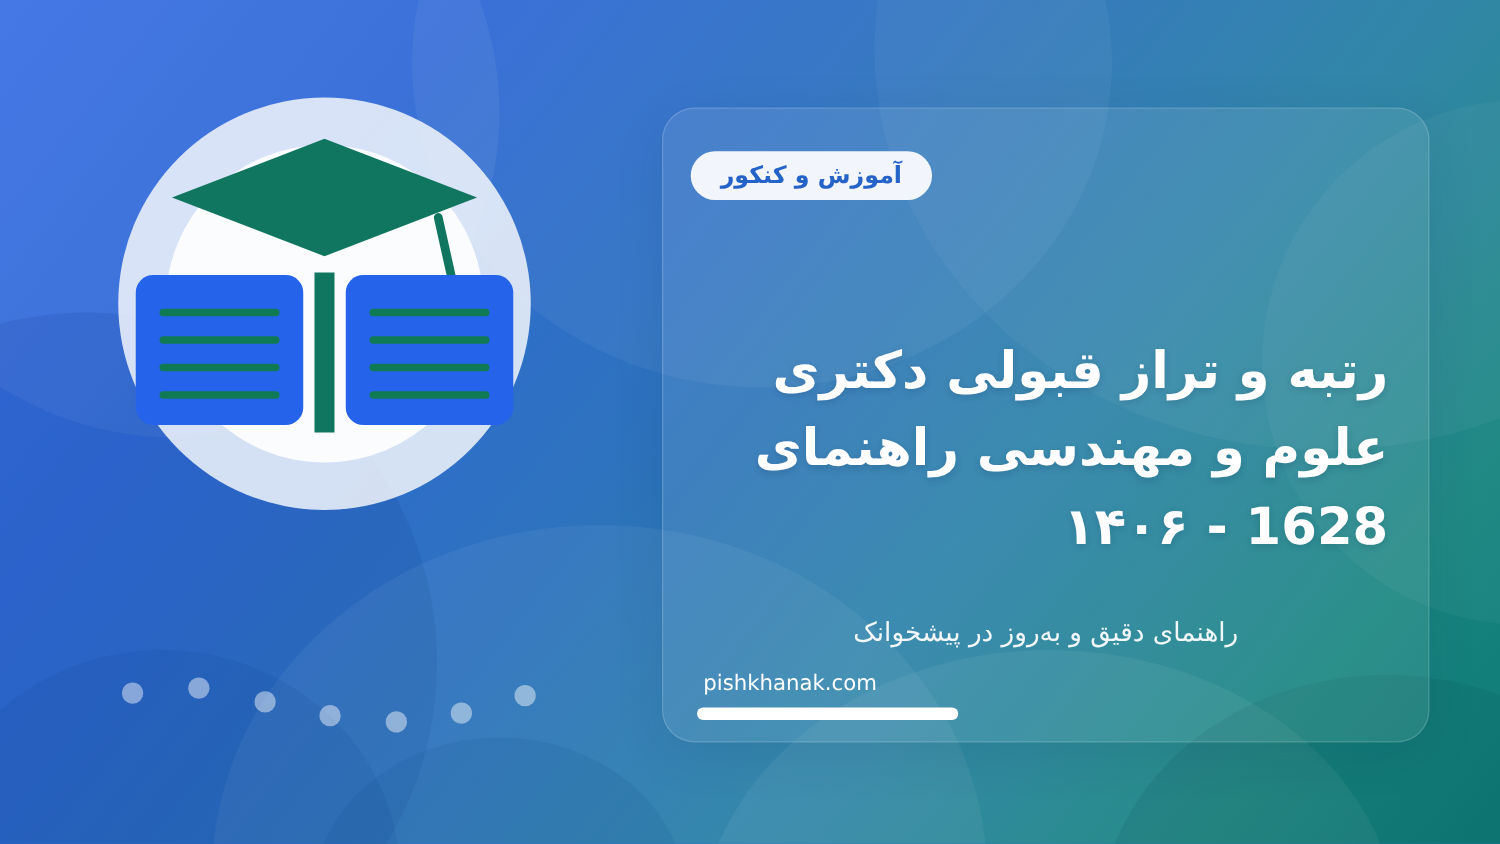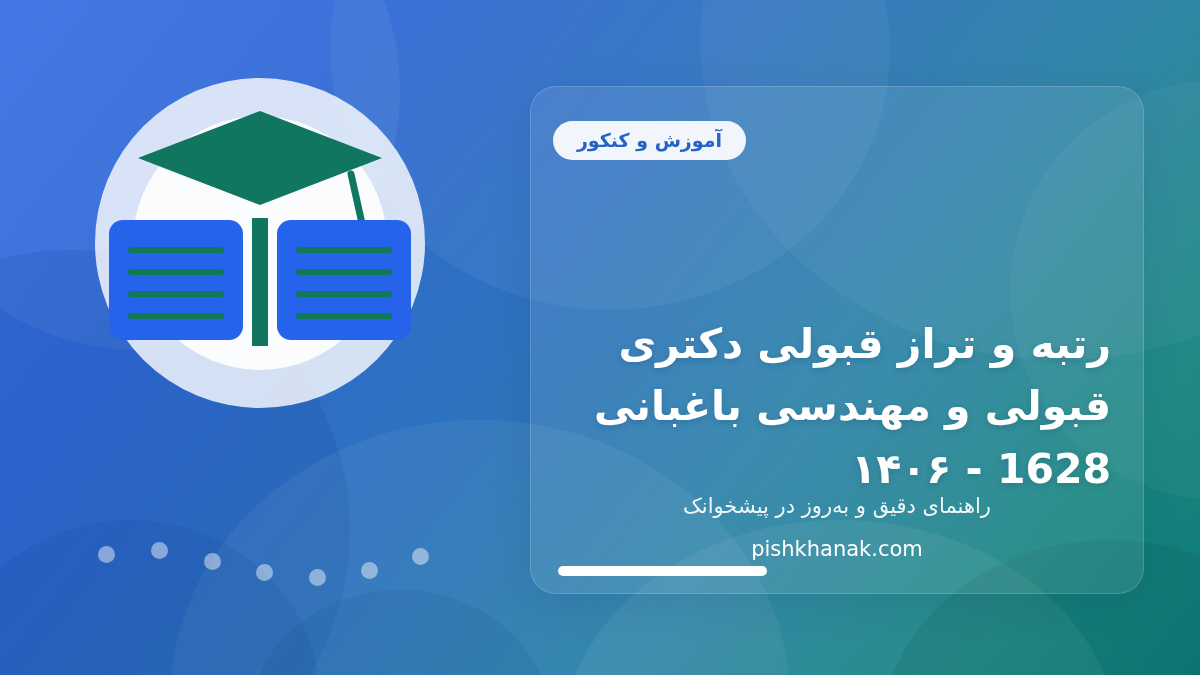--- a/index.html
+++ b/index.html
@@ -57,31 +57,30 @@
     background:#f2f6fc;color:#2563c9;
     padding:10px 24px;border-radius:999px;
     font-size:19px;font-weight:700;line-height:1;white-space:nowrap;
   }
   .title{
     position:absolute;right:32px;top:178px;width:548px;
     color:#ffffff;text-align:right;
     font-size:41px;font-weight:700;line-height:1.52;
     letter-spacing:0;
     text-shadow:0 2px 6px rgba(10,40,70,0.18);
-    margin-top:48px;
   }
   .subtitle{
     position:absolute;right:32px;top:404px;width:548px;
     color:rgba(255,255,255,0.93);text-align:center;
     font-size:21px;font-weight:400;line-height:1.5;
   }
   .site{
     position:absolute;right:32px;top:450px;width:548px;
-    color:#ffffff;text-align:center;
-    font-size:21px;font-weight:400;direction:ltr;
+    color:#ffffff;text-align:left;
+    font-size:17px;font-weight:400;direction:ltr;
   }
   .bar{
     position:absolute;left:27px;top:479px;width:209px;height:10px;
     border-radius:999px;background:#ffffff;
   }
 </style>
 </head>
 <body>
 
 <div class="stage">
@@ -129,21 +128,21 @@
       </g>
     </svg>
   </div>
 
   <div class="panel">
 
     <div class="badge">آموزش و کنکور</div>
 
     <div class="title">
       <div>رتبه و تراز قبولی دکتری</div>
-      <div>قبولی و مهندسی باغبانی</div>
+      <div>علوم و مهندسی راهنمای</div>
       <div>1628 - ۱۴۰۶</div>
     </div>
 
     <div class="subtitle">راهنمای دقیق و به‌روز در پیشخوانک</div>
 
     <div class="site">pishkhanak.com</div>
 
     <div class="bar"></div>
   </div>
 

